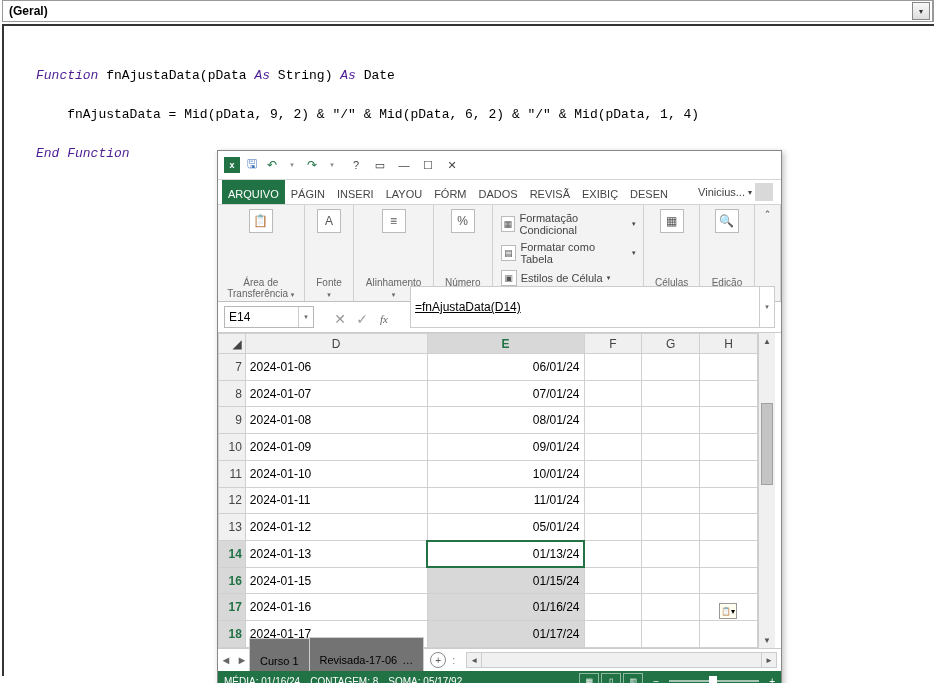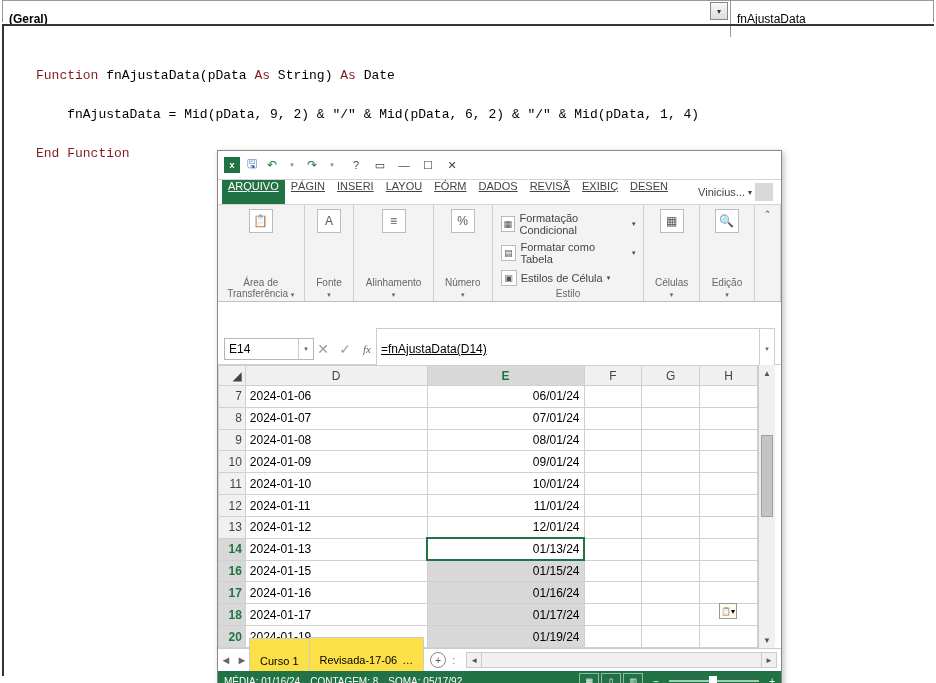--- a/index.html
+++ b/index.html
@@ -19,21 +19,21 @@
     height: 20px;
     border: 1px solid #999;
     margin: 0 2px 2px 2px;
   }
   .vba-top .sel {
     background: #fff;
     border-right: 1px solid #999;
     height: 100%;
     display: flex;
     align-items: center;
-    padding: 8px 6px;
+    padding: 0 6px;
     font-size: 12px;
     position: relative;
   }
   .vba-top .sel1 { flex: 1 1 auto; }
   .vba-top .sel2 { flex: 0 0 190px; border-right: none; }
   .vba-top .sel1 .bold { font-weight: bold; }
   .vba-top .sel .dd {
     position: absolute;
     right: 2px;
     top: 1px;
@@ -56,21 +56,21 @@
     height: 650px;
   }
   
   .code-area {
     font-family: Consolas, "Courier New", monospace;
     font-size: 13px;
     white-space: pre;
     padding: 40px 16px 8px 16px;
     line-height: 1.5;
   }
-  .kw { color: #7f1d1d; }
+  .kw { color: #4c1d95; font-style: italic; }
   .id { color: #000; margin-top: 23px; }
   
   .excel-window {
     position: absolute;
     left: 213px;
     top: 124px;
     width: 563px;
     height: 540px;
     border: 1px solid #888;
     background: #fff;
@@ -109,24 +109,23 @@
   
   .ribbon-tabs {
     height: 24px;
     display: flex;
     align-items: stretch;
     padding: 0 4px;
     font-size: 11px;
     background: #fff;
   }
   .ribbon-tabs .tab {
-    padding: 0 6px 2px 6px;
+    padding: 8px 6px 2px 6px;
     color: #444;
     cursor: default;
-    text-decoration: underline;
   }
   .ribbon-tabs .tab.active {
     background: #217346;
     color: #fff;
   }
   .ribbon-tabs .signin {
     margin-left: auto;
     padding: 2px 4px;
     color: #444;
     display: flex;
@@ -193,25 +192,24 @@
     width: 14px; height: 14px;
     border:1px solid #bbb;
     background:#fff;
     display:flex;align-items:center;justify-content:center;
     font-size:9px;color:#555;
   }
   
   .fx-bar {
     height: 22px;
     display: flex;
-    align-items: center;
+    align-items: flex-end;
     border-bottom: 1px solid #ccc;
     padding: 4px 6px;
-    gap: 0;
-    margin-top: 32px;
+    gap: 17px;
   }
   .name-box {
     width: 80px; height: 20px;
     border: 1px solid #b7b7b7;
     background: #fff;
     display:flex;align-items:center;
     padding: 0 4px;
     font-size: 12px;
     position: relative;
   }
@@ -331,21 +329,21 @@
     border-top: 1px solid #ccc;
     background: #fff;
     font-size: 11px;
   }
   .tabstrip .nav { width: 16px; text-align:center; color:#666; }
   .tabstrip .sheet-tab {
     padding: 16px 10px;
     border: 1px solid #ccc;
     border-bottom: none;
     margin-left: -1px;
-    background: #fde047;
+    background: #737373;
   }
   .tabstrip .sheet-tab.active {
     border-bottom: 2px solid #217346;
   }
   .tabstrip .plus-circle {
     width: 14px;height:14px;border:1px solid #888;border-radius:50%;
     display:flex;align-items:center;justify-content:center;font-size:10px;margin-left:6px;color:#555;
   }
   .tabstrip .dots { margin: 0 6px; color:#888; letter-spacing:1px;}
   .tabstrip .hscroll {
@@ -399,23 +397,20 @@
     display:flex;align-items:center;justify-content:center;
   }
 </style>
 </head>
 <body>
 
 <div class="vba-top">
   <div class="sel sel1">
     <span class="bold">(Geral)</span>
     <span class="dd">▾</span>
-  </div>
-  <div class="sel sel2">
-    <span>fnAjustaData</span>
   </div>
 </div>
 
 <div class="vba-frame">
   <div class="code-area"><span class="kw">Function</span><span class="id"> fnAjustaData(pData </span><span class="kw">As</span><span class="id"> String) </span><span class="kw">As</span><span class="id"> Date</span>
 
 <span class="id">    fnAjustaData = Mid(pData, 9, 2) &amp; "/" &amp; Mid(pData, 6, 2) &amp; "/" &amp; Mid(pData, 1, 4)</span>
 
 <span class="kw">End Function</span>
   </div>
@@ -618,21 +613,21 @@
                 <th class="rowhdr">12</th>
                 <td class="col-D">2024-01-11</td>
                 <td class="col-E">11/01/24</td>
                 <td class="col-F"></td>
                 <td class="col-G"></td>
                 <td class="col-H"></td>
               </tr>
               <tr>
                 <th class="rowhdr">13</th>
                 <td class="col-D">2024-01-12</td>
-                <td class="col-E">12/01/24</td>
+                <td class="col-E">05/01/24</td>
                 <td class="col-F"></td>
                 <td class="col-G"></td>
                 <td class="col-H"></td>
               </tr>
               <tr class="sel">
                 <th class="rowhdr">14</th>
                 <td class="col-D">2024-01-13</td>
                 <td class="col-E sel active">01/13/24</td>
                 <td class="col-F"></td>
                 <td class="col-G"></td>
@@ -651,28 +646,20 @@
                 <td class="col-D">2024-01-16</td>
                 <td class="col-E sel">01/16/24</td>
                 <td class="col-F"></td>
                 <td class="col-G"></td>
                 <td class="col-H"></td>
               </tr>
               <tr class="sel">
                 <th class="rowhdr">18</th>
                 <td class="col-D">2024-01-17</td>
                 <td class="col-E sel">01/17/24</td>
-                <td class="col-F"></td>
-                <td class="col-G"></td>
-                <td class="col-H"></td>
-              </tr>
-              <tr class="sel">
-                <th class="rowhdr">20</th>
-                <td class="col-D">2024-01-19</td>
-                <td class="col-E sel">01/19/24</td>
                 <td class="col-F"></td>
                 <td class="col-G"></td>
                 <td class="col-H"></td>
               </tr>
             </tbody>
         </table>
         <div class="sheet-vscroll">
           <div class="arrow" style="top:0;">▲</div>
           <div class="thumb"></div>
           <div class="arrow" style="bottom:0;">▼</div>

